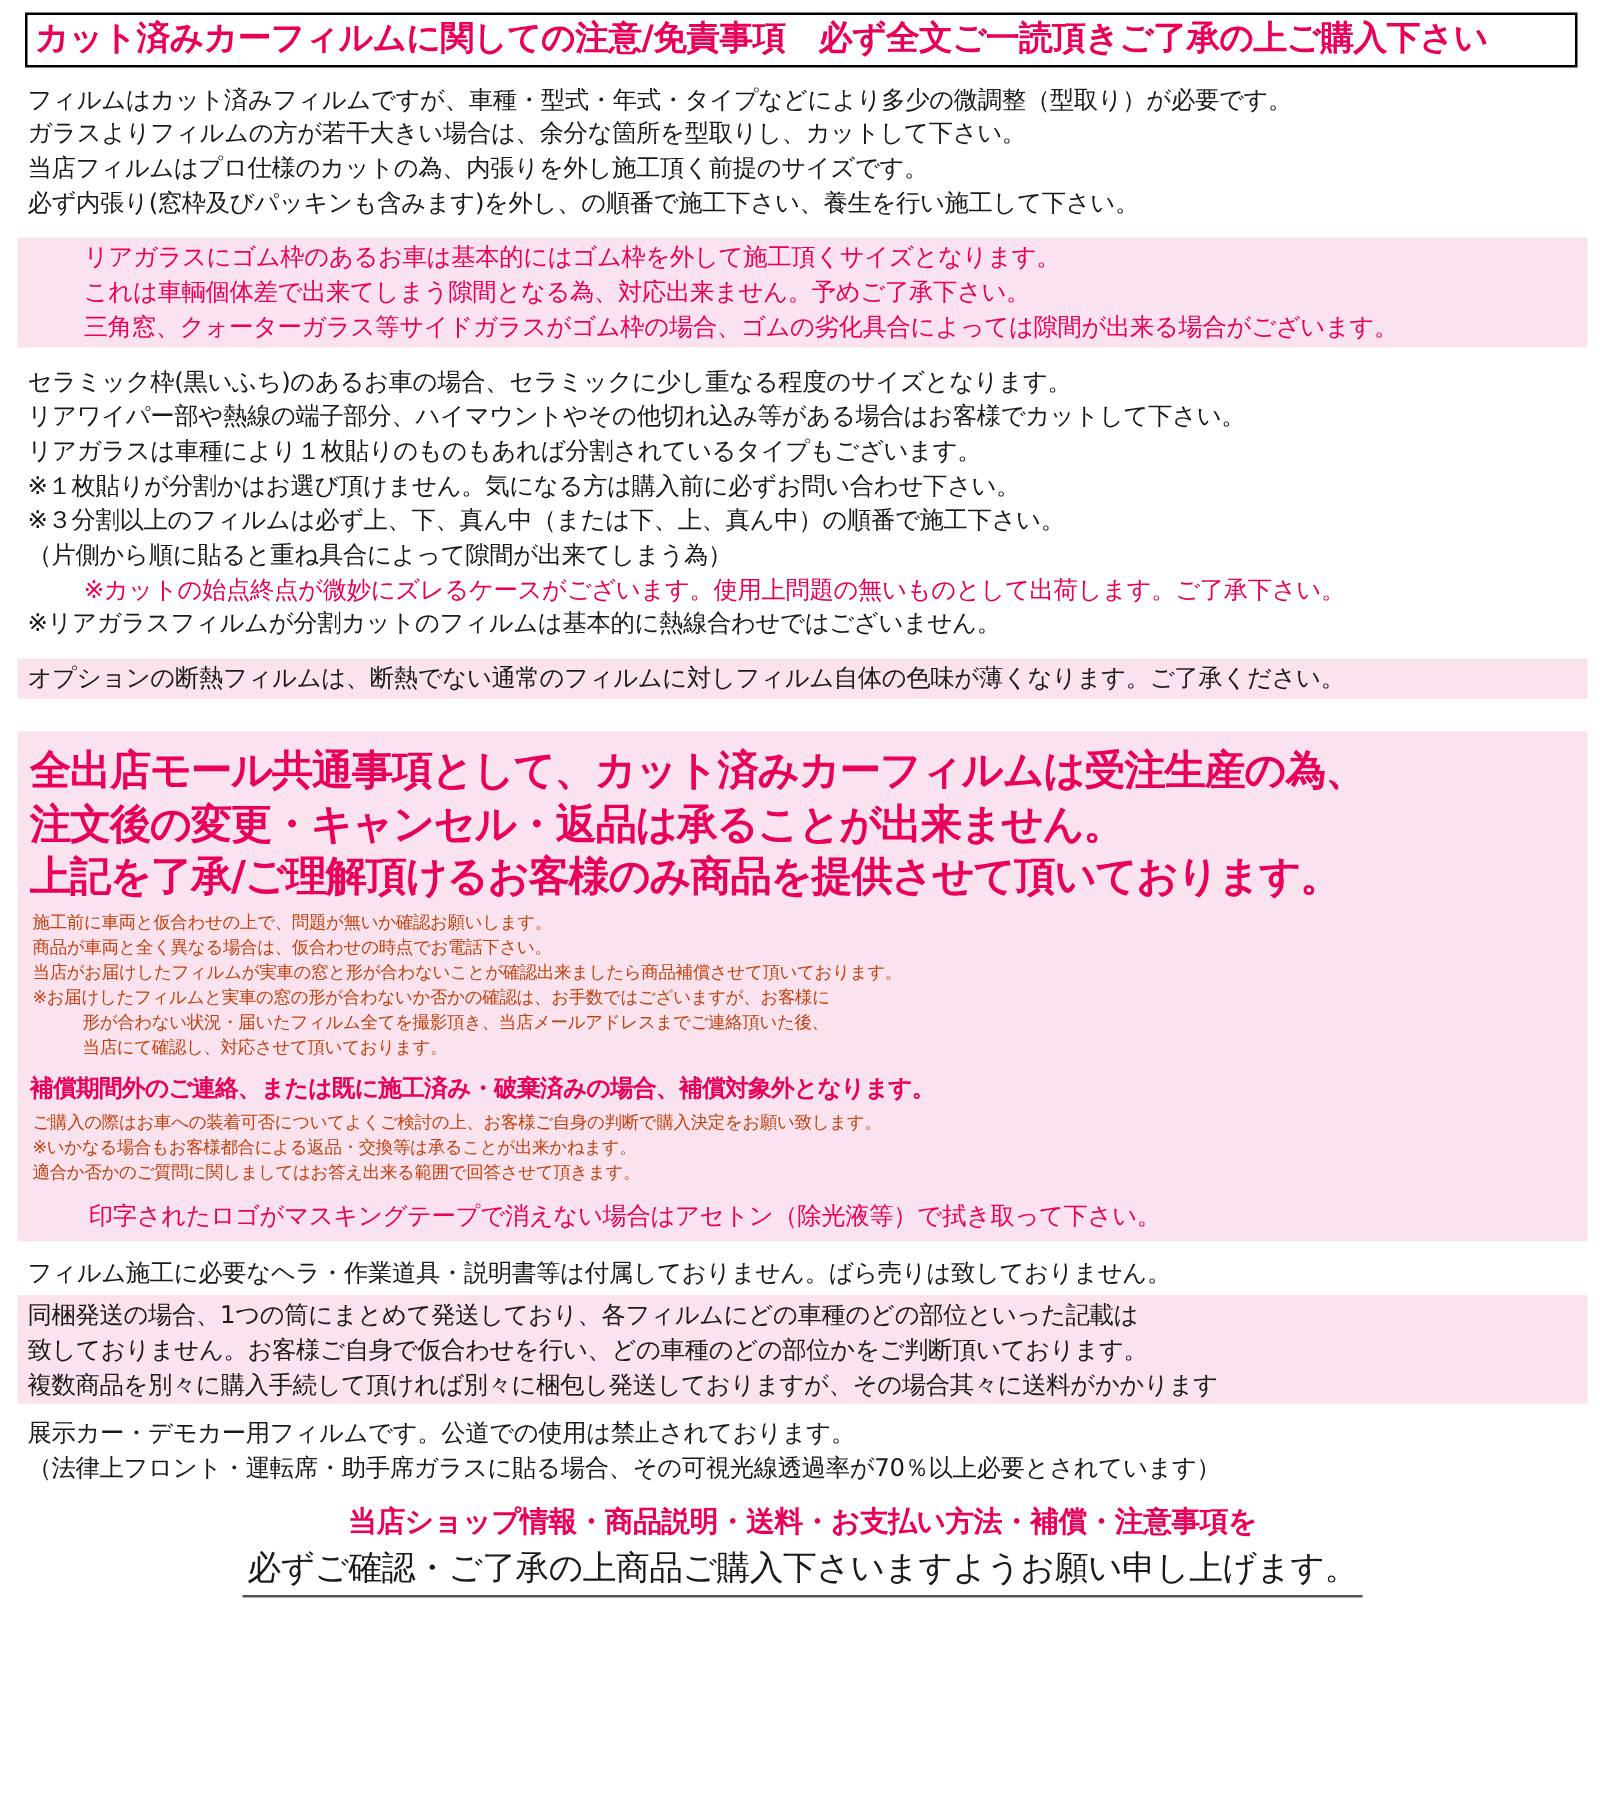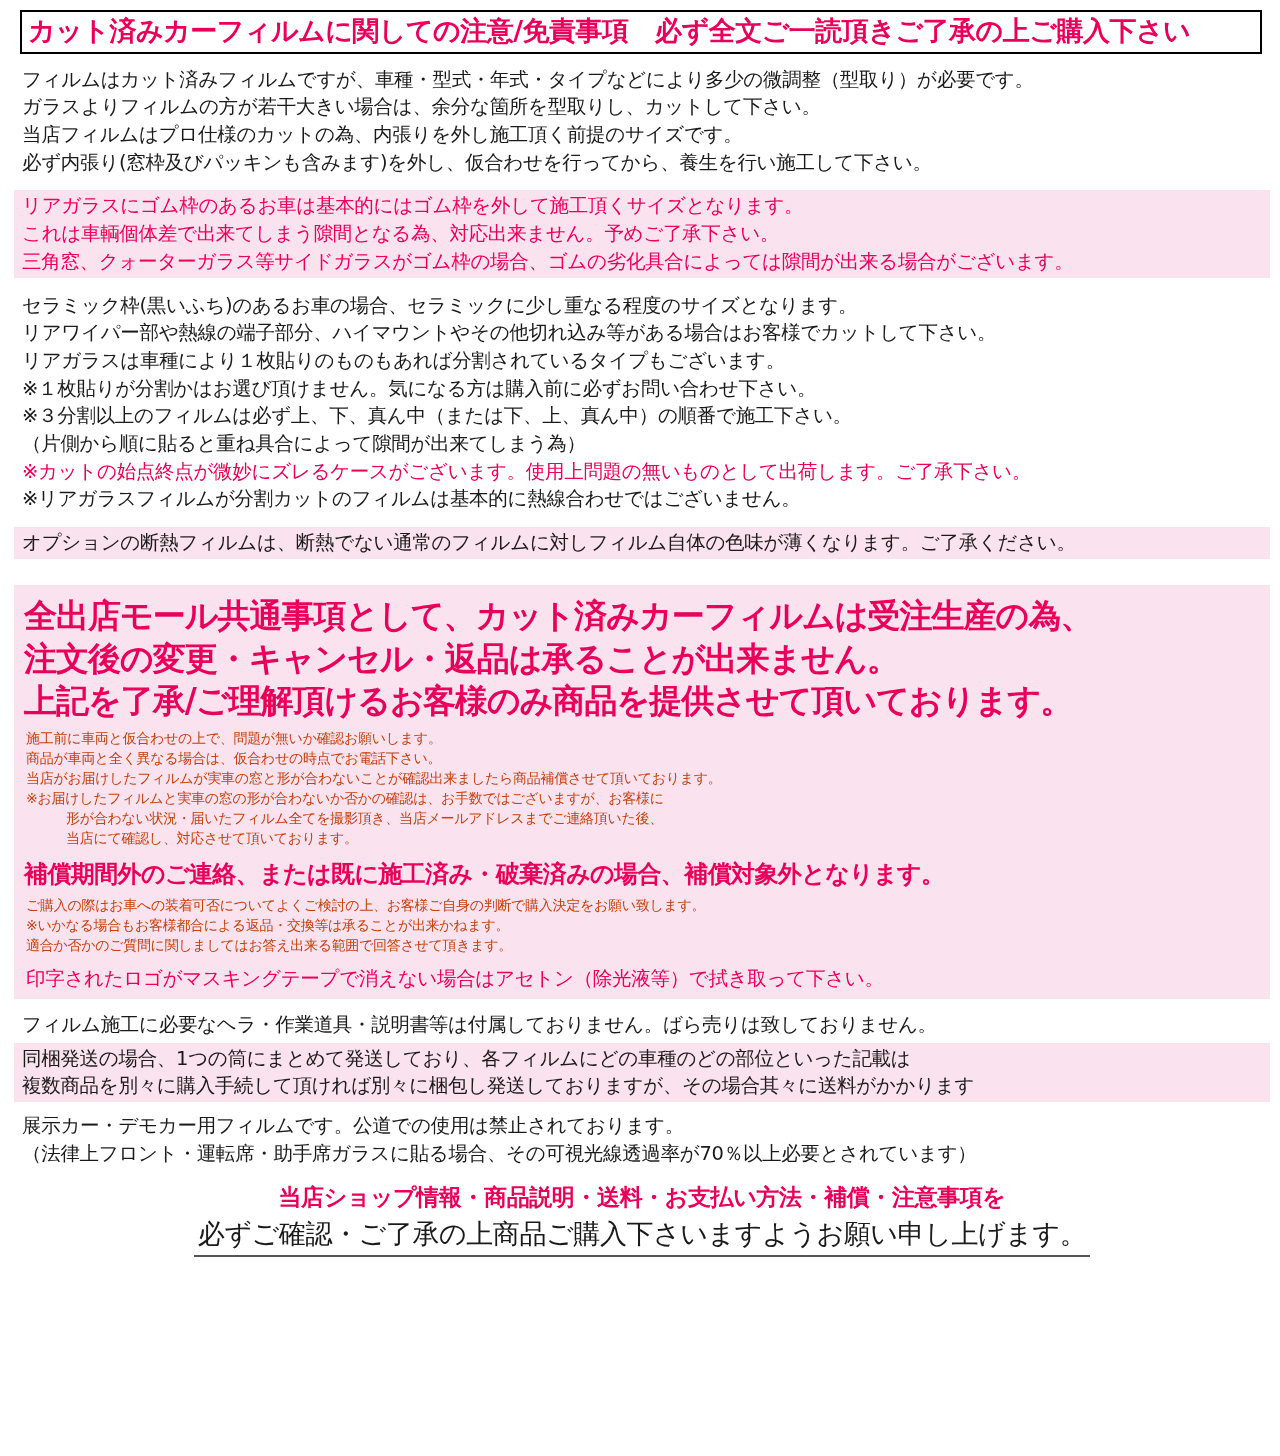--- a/index.html
+++ b/index.html
@@ -43,41 +43,41 @@
   }
   .block.pink { background: #fbe2ef; }
   .block.white { background: #ffffff; }
   .line {
     font-size: 19.5px;
     line-height: 1.42;
     white-space: nowrap;
     letter-spacing: -0.3px;
   }
   .line.black { color: #1a1a1a; }
-  .line.red { color: #e8005a; }
+  .line.red { color: #e8005a; margin-left: 45px; }
   .spacer-6 { height: 6px; }
   .spacer-10 { height: 10px; }
   .spacer-14 { height: 14px; }
 
   
   .bigblock {
     background: #fbe2ef;
     padding: 10px 4px 6px 4px;
   }
   .bigline {
     font-size: 33px;
     font-weight: bold;
     color: #e8005a;
     line-height: 1.3;
     white-space: nowrap;
     letter-spacing: -1px;
     padding-left: 6px;
   }
   .midline {
-    font-size: 24px;
+    font-size: 19px;
     font-weight: bold;
     color: #e8005a;
     line-height: 1.3;
     white-space: nowrap;
     letter-spacing: -0.6px;
     padding-left: 6px;
   }
   .small-note {
     font-size: 14px;
     line-height: 1.42;
@@ -118,21 +118,21 @@
 <div class="page">
 
   <div class="title-box">
     <div class="title-text">カット済みカーフィルムに関しての注意/免責事項　必ず全文ご一読頂きご了承の上ご購入下さい</div>
   </div>
 
   <div class="block white">
     <div class="line black">フィルムはカット済みフィルムですが、車種・型式・年式・タイプなどにより多少の微調整（型取り）が必要です。</div>
     <div class="line black">ガラスよりフィルムの方が若干大きい場合は、余分な箇所を型取りし、カットして下さい。</div>
     <div class="line black">当店フィルムはプロ仕様のカットの為、内張りを外し施工頂く前提のサイズです。</div>
-    <div class="line black">必ず内張り(窓枠及びパッキンも含みます)を外し、仮合わせを行ってから、養生を行い施工して下さい。</div>
+    <div class="line black">必ず内張り(窓枠及びパッキンも含みます)を外し、の順番で施工下さい、養生を行い施工して下さい。</div>
   </div>
 
   <div class="spacer-10"></div>
 
   <div class="block pink">
     <div class="line red">リアガラスにゴム枠のあるお車は基本的にはゴム枠を外して施工頂くサイズとなります。</div>
     <div class="line red">これは車輌個体差で出来てしまう隙間となる為、対応出来ません。予めご了承下さい。</div>
     <div class="line red">三角窓、クォーターガラス等サイドガラスがゴム枠の場合、ゴムの劣化具合によっては隙間が出来る場合がございます。</div>
   </div>
 
@@ -181,20 +181,21 @@
     <div class="line red" style="padding-left:8px;">印字されたロゴがマスキングテープで消えない場合はアセトン（除光液等）で拭き取って下さい。</div>
   </div>
 
   <div class="spacer-10"></div>
 
   <div class="block white">
     <div class="line black">フィルム施工に必要なヘラ・作業道具・説明書等は付属しておりません。ばら売りは致しておりません。</div>
   </div>
   <div class="block pink">
     <div class="line black">同梱発送の場合、1つの筒にまとめて発送しており、各フィルムにどの車種のどの部位といった記載は</div>
+    <div class="line black">致しておりません。お客様ご自身で仮合わせを行い、どの車種のどの部位かをご判断頂いております。</div>
     <div class="line black">複数商品を別々に購入手続して頂ければ別々に梱包し発送しておりますが、その場合其々に送料がかかります</div>
   </div>
   <div class="spacer-6"></div>
   <div class="block white">
     <div class="line black">展示カー・デモカー用フィルムです。公道での使用は禁止されております。</div>
     <div class="line black">（法律上フロント・運転席・助手席ガラスに貼る場合、その可視光線透過率が70％以上必要とされています）</div>
   </div>
 
   <div class="footer">
     <div class="footer-line1">当店ショップ情報・商品説明・送料・お支払い方法・補償・注意事項を</div>

